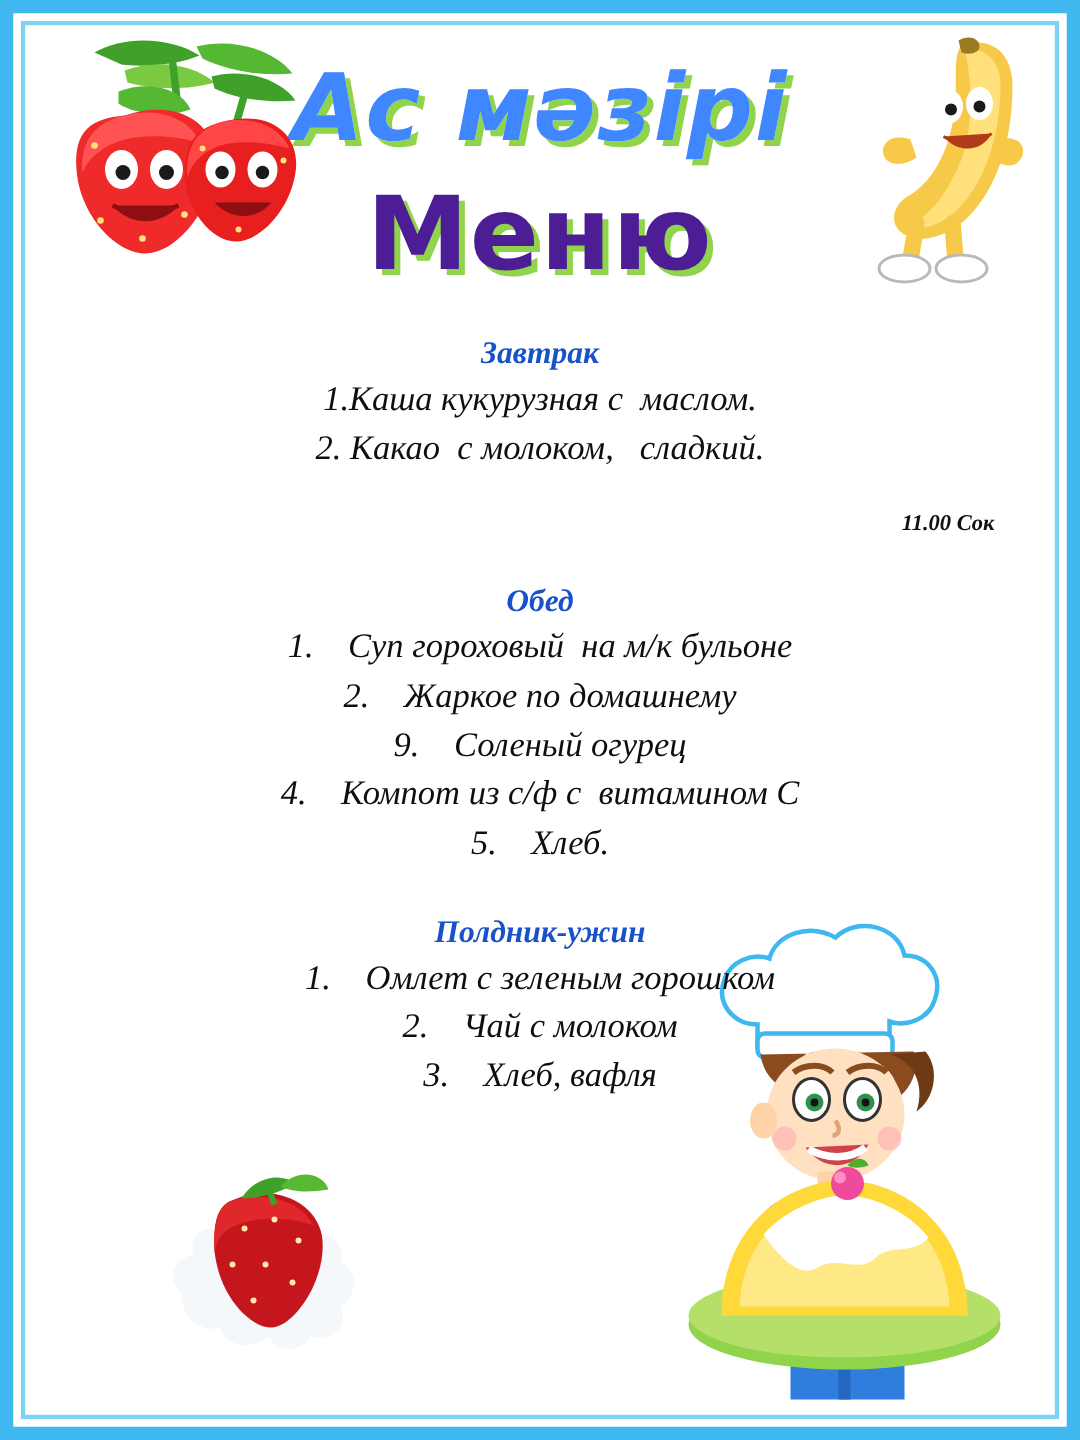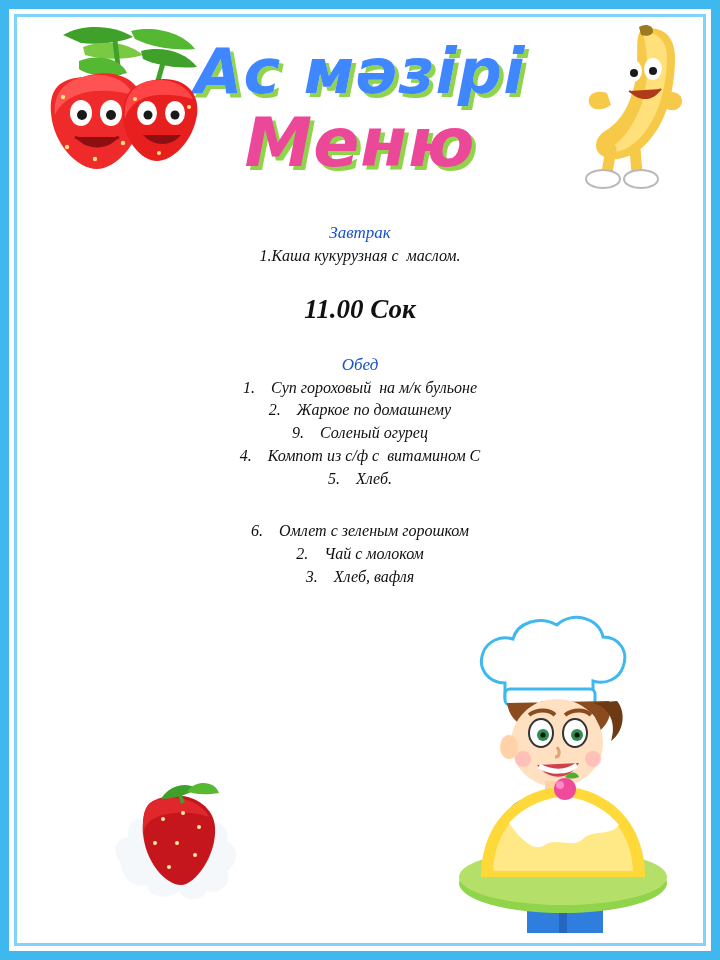--- a/index.html
+++ b/index.html
@@ -64,68 +64,68 @@
     letter-spacing: 1px;
     color: #3f86ff;
     -webkit-text-stroke: 3px #ffffff;
     paint-order: stroke fill;
     text-shadow:
       0 0 0 #fff,
       4px 4px 0 #8fd44a,
       -1px -1px 0 #ffffff;
   }
   .title-ru {
-    margin-top: 6px;
+    margin-top: 20px;
     font-family: "DejaVu Sans", sans-serif;
     font-weight: bold;
-    font-style: italic;
     font-size: 68px;
     letter-spacing: 1px;
-    color: #ec4899;
+    color: #4c1d95;
     -webkit-text-stroke: 3px #ffffff;
     paint-order: stroke fill;
     text-shadow:
       4px 4px 0 #8fd44a,
       -1px -1px 0 #ffffff;
   }
 
   
   .menu {
     position: absolute;
     top: 206px;
     left: 40px;
     width: 606px;
     text-align: center;
     color: #111111;
     z-index: 5;
   }
   .sec-head {
     font-family: "Liberation Serif", serif;
-    font-weight: normal;
+    font-weight: bold;
     font-style: italic;
-    font-size: 17px;
+    font-size: 21px;
     color: #1752c8;
     margin: 0 0 2px 0;
   }
   .line {
     font-family: "Liberation Serif", serif;
     font-style: italic;
-    font-size: 16px;
+    font-size: 23px;
     line-height: 1.42;
     color: #0f0f0f;
     white-space: pre;
   }
   .spacer-md { height: 26px; }
   .spacer-lg { height: 30px; }
   .juice {
     font-family: "Liberation Serif", serif;
     font-weight: bold;
     font-style: italic;
-    font-size: 27px;
+    font-size: 15px;
     color: #111111;
+    text-align: right;
   }
 
   
   .deco { position: absolute; }
 
   
   .strawberry-top { top: 4px; left: 6px; }
   
   .banana-top { top: 6px; right: 8px; }
   
@@ -304,34 +304,36 @@
         <path d="M70 48 C78 34 96 30 106 38 C96 44 82 48 70 48 Z" fill="#3fa12a"></path>
         <path d="M96 40 C106 28 124 30 128 42 C116 44 104 44 96 40 Z" fill="#57b832"></path>
         <path d="M86 36 L92 52" stroke="#3fa12a" stroke-width="4" fill="none"></path>
       </svg>
     </div>
 
     <div class="menu">
 
       <div class="sec-head">Завтрак</div>
       <div class="line">1.Каша кукурузная с  маслом.</div>
+      <div class="line">2. Какао  с молоком,   сладкий.</div>
 
       <div class="spacer-md"></div>
       <div class="juice">11.00 Сок</div>
 
       <div class="spacer-lg"></div>
 
       <div class="sec-head">Обед</div>
       <div class="line">1.    Суп гороховый  на м/к бульоне</div>
       <div class="line">2.    Жаркое по домашнему</div>
       <div class="line">9.    Соленый огурец</div>
       <div class="line">4.    Компот из с/ф с  витамином С</div>
       <div class="line">5.    Хлеб.</div>
 
       <div class="spacer-lg"></div>
 
-      <div class="line">6.    Омлет с зеленым горошком</div>
+      <div class="sec-head">Полдник-ужин</div>
+      <div class="line">1.    Омлет с зеленым горошком</div>
       <div class="line">2.    Чай с молоком</div>
       <div class="line">3.    Хлеб, вафля</div>
 
     </div>
   </div>
 </div>
 
 </body></html>

